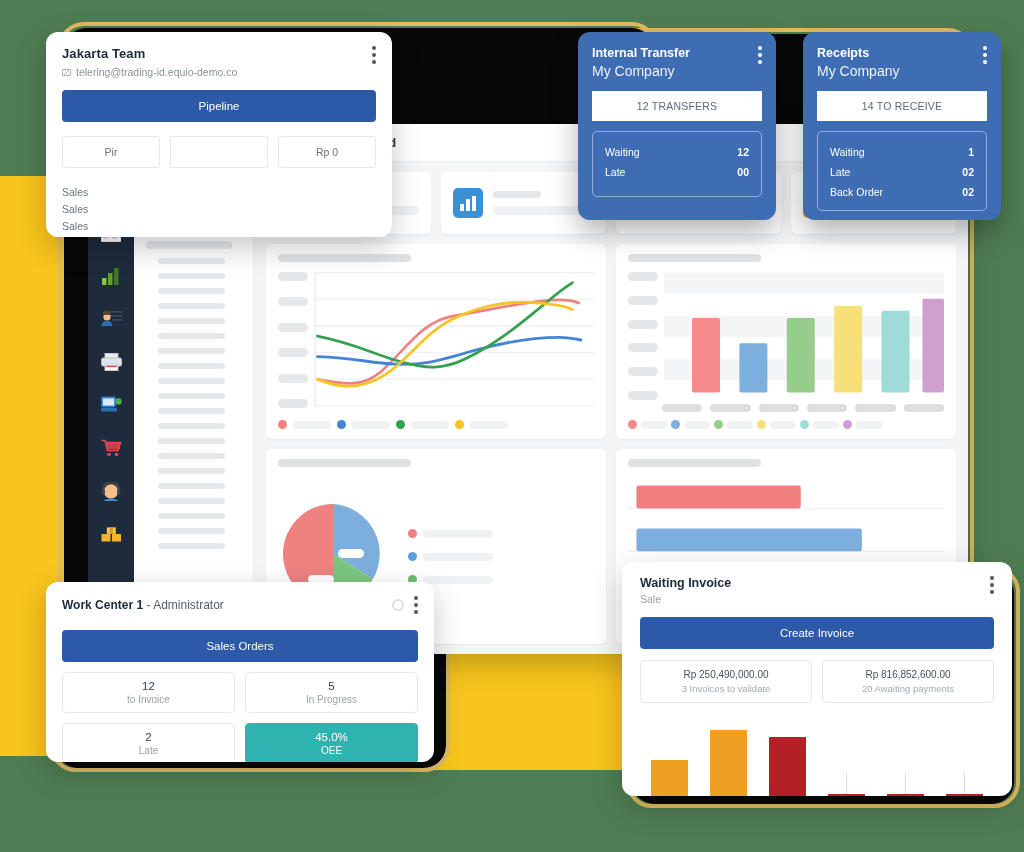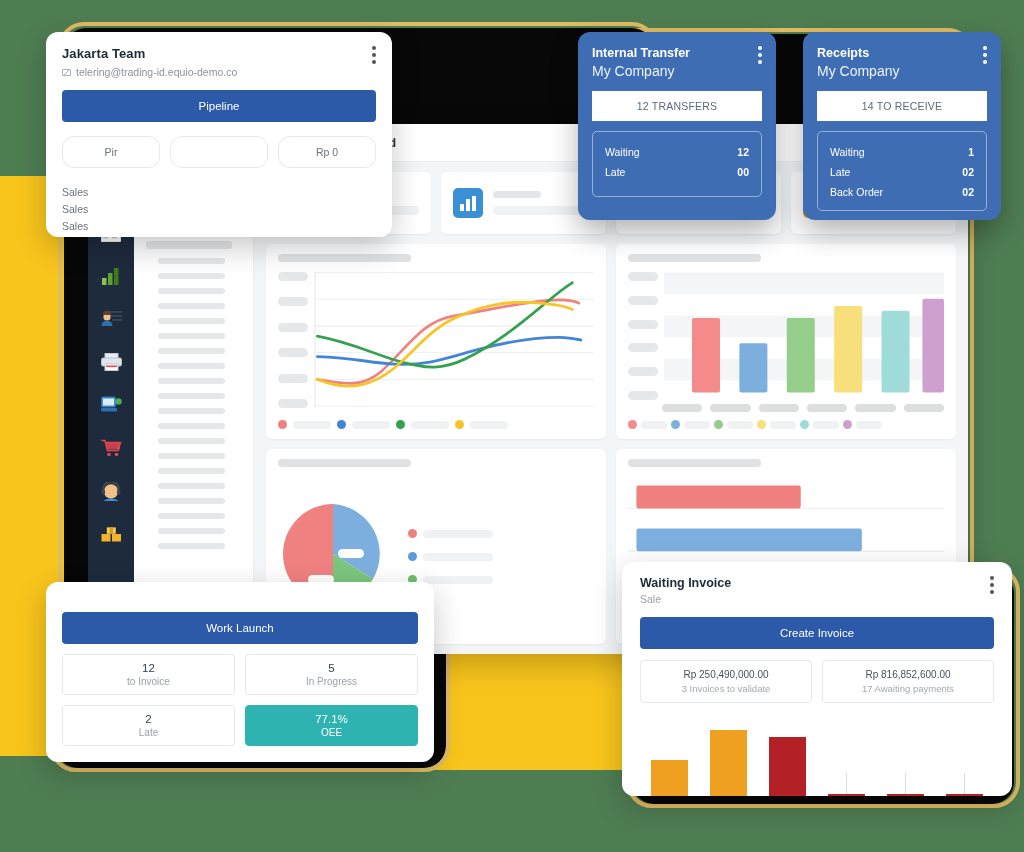--- a/index.html
+++ b/index.html
@@ -49,21 +49,21 @@
   .jk-title { font-size: 13px; font-weight: bold; color: #1c2b3a; letter-spacing:.1px; }
   .jk-mail { font-size: 10.5px; color: #8b939b; margin-top: 5px; display:flex; align-items:center; gap:5px; }
   .mail-ico { display:inline-block; width:9px; height:7px; border:1px solid #aab1b8; border-radius:1px; position:relative; }
   .mail-ico:after { content:""; position:absolute; left:0; top:0; width:100%; height:100%;
      background: linear-gradient(135deg, transparent 44%, #aab1b8 44%, #aab1b8 52%, transparent 52%); }
   .btn-blue {
     background:#2C5AA8; color:#fff; text-align:center; border-radius:4px;
     font-size:11.5px; padding:10px 0; margin-top:12px; cursor:pointer;
   }
   .jk-stats { display:flex; gap:10px; margin-top:14px; }
-  .jk-stat { flex:1; border:1px solid #e6e8ea; border-radius:12px; text-align:center;
+  .jk-stat { flex:1; border:1px solid #e6e8ea; border-radius:3px; text-align:center;
      font-size:10.5px; color:#6b737b; padding:9px 16px; }
   .jk-rows { margin-top:16px; font-size:10.5px; color:#6b737b; line-height:17px; }
   .jk-rows .sp { height:12px; }
 
   
   .bluecard {
     position:absolute; background:#3F6DB4; border-radius:12px; padding:14px 14px 16px;
     box-shadow: 0 12px 28px rgba(0,0,0,.3);
   }
   .bc-head { display:flex; justify-content:space-between; align-items:flex-start; }
@@ -589,38 +589,52 @@
         <b>02</b>
       </div>
       <div class="bc-row">
         <span>Back Order</span>
         <b>02</b>
       </div>
     </div>
   </div>
 
   <div class="card" id="workcenter">
-    <div class="btn-blue" style="margin-top:16px;">Work Launch</div>
+    <div class="wc-head">
+      <div class="wc-title">
+        <b>Work Center 1</b>
+        <span>- Administrator</span>
+      </div>
+      <div style="display:flex;align-items:center;">
+        <div class="wc-ring"></div>
+        <div class="kebab">
+            <i></i>
+            <i></i>
+            <i></i>
+          </div>
+      </div>
+    </div>
+    <div class="btn-blue" style="margin-top:16px;">Sales Orders</div>
     <div class="wc-grid">
       <div class="wc-cell">
         <div class="n">12</div>
         <div class="t">to Invoice</div>
       </div>
       <div class="wc-cell">
         <div class="n">5</div>
         <div class="t">In Progress</div>
       </div>
     </div>
     <div class="wc-grid">
       <div class="wc-cell">
         <div class="n">2</div>
         <div class="t">Late</div>
       </div>
       <div class="wc-cell oee">
-        <div class="n">77.1%</div>
+        <div class="n">45.0%</div>
         <div class="t">OEE</div>
       </div>
     </div>
   </div>
 
   <div class="card" id="custinv">
     <div class="ci-head">
       <div>
         <div class="ci-title">Waiting Invoice</div>
         <div class="ci-sub">Sale</div>
@@ -632,21 +646,21 @@
         </div>
     </div>
     <div class="btn-blue">Create Invoice</div>
     <div class="ci-stats">
       <div class="ci-stat">
         <div class="v">Rp 250,490,000.00</div>
         <div class="c">3 Invoices to validate</div>
       </div>
       <div class="ci-stat">
         <div class="v">Rp 816,852,600.00</div>
-        <div class="c">17 Awaiting payments</div>
+        <div class="c">20 Awaiting payments</div>
       </div>
     </div>
     <div class="ci-chart" id="ci-chart">
         <div class="ci-col">
           <div class="ci-whisk" style="height: 30%;"></div>
           <div class="ci-bar" style="height: 46%; background: rgb(240, 160, 32);"></div>
         </div>
         <div class="ci-col">
           <div class="ci-whisk" style="height: 60%;"></div>
           <div class="ci-bar" style="height: 82%; background: rgb(240, 160, 32);"></div>

